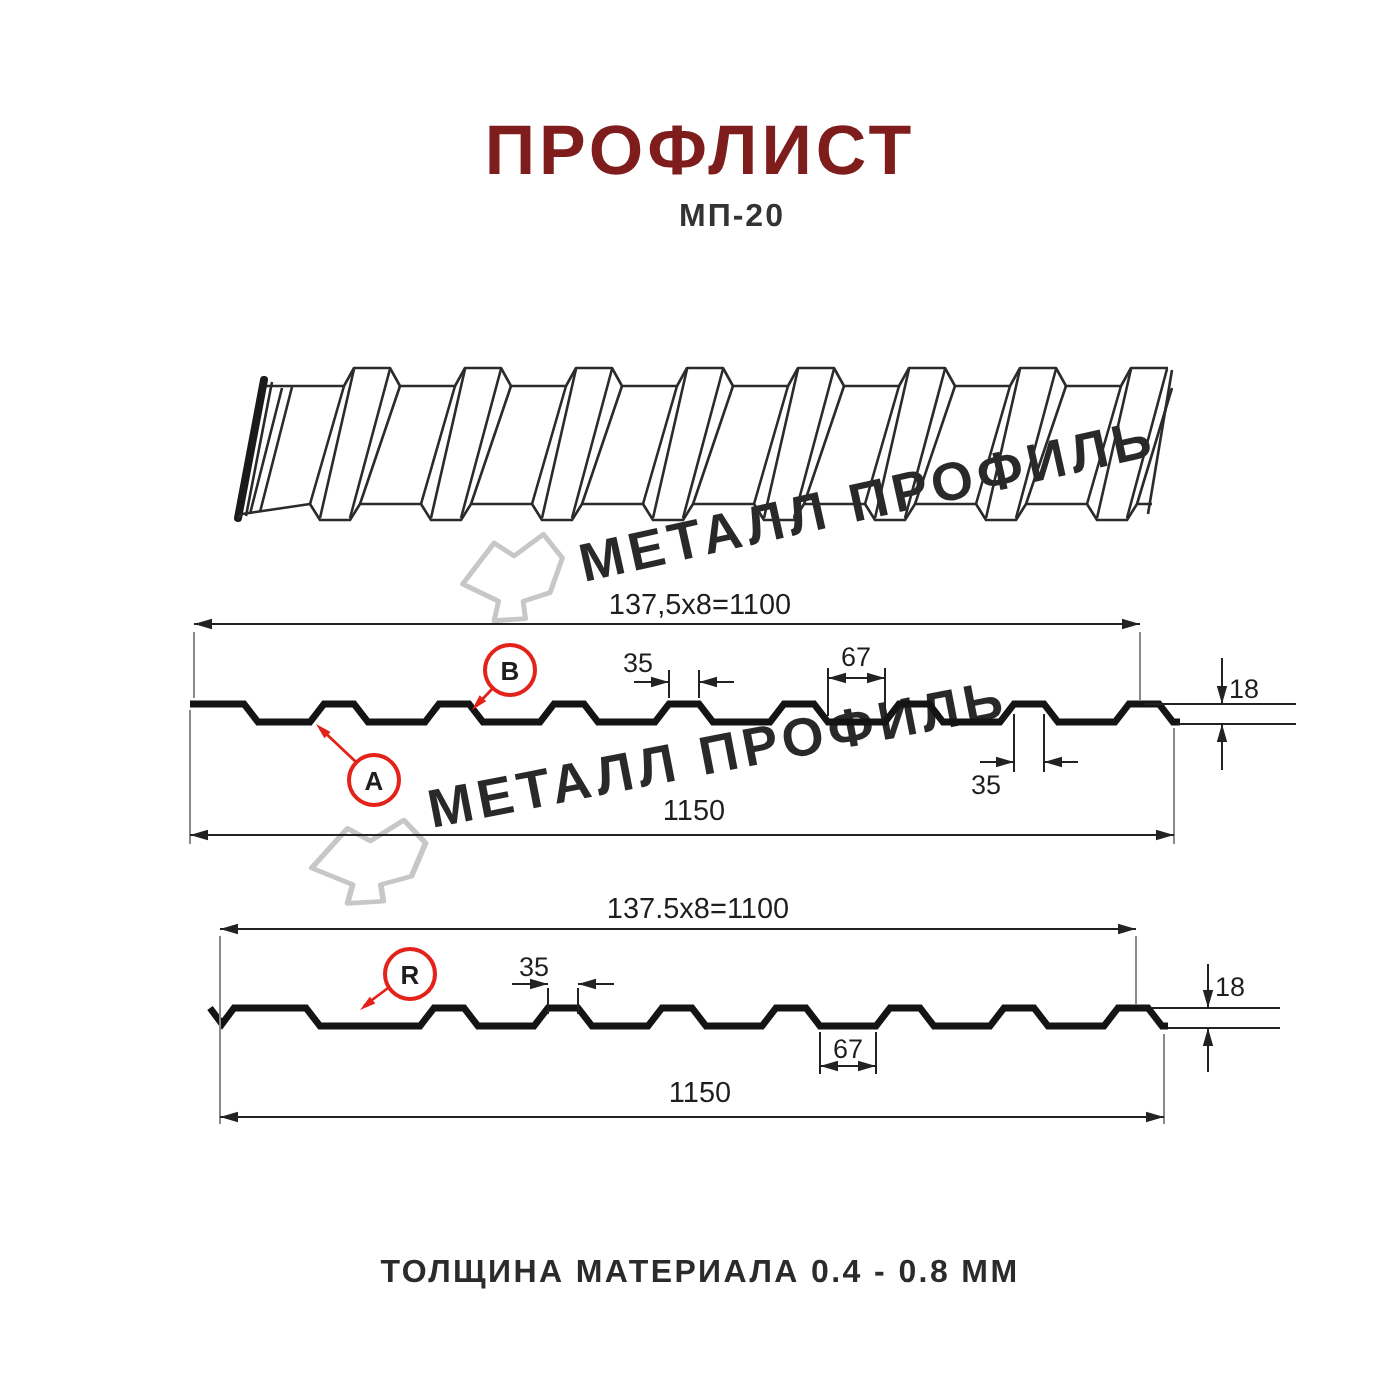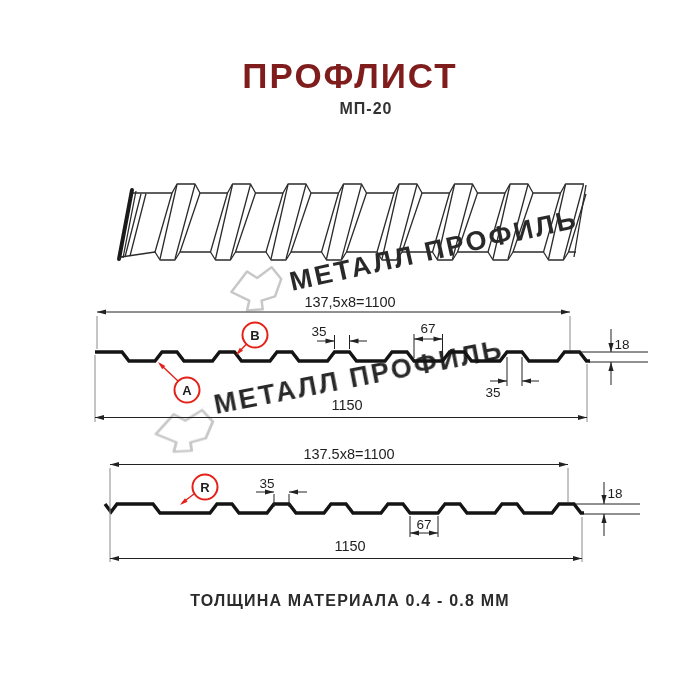--- a/index.html
+++ b/index.html
@@ -2,21 +2,21 @@
 <html><head>
 <meta charset="utf-8">
 <style>
   html,body{margin:0;padding:0;background:#ffffff;}
   #stage{position:relative;width:700px;height:700px;background:#fff;overflow:hidden;
          font-family:"Liberation Sans",sans-serif;}
   .title{position:absolute;left:0;top:56px;width:700px;text-align:center;
          font-size:35px;font-weight:bold;letter-spacing:2px;color:#7f1d1d;}
   .subtitle{position:absolute;left:0;top:100px;width:700px;text-align:center;
          font-size:16px;font-weight:600;letter-spacing:1px;color:#333;padding-left:16px;}
-  .footer{position:absolute;left:0;top:592px;width:700px;text-align:center;
+  .footer{position:absolute;left:0;top:628px;width:700px;text-align:center;
          font-size:16px;font-weight:600;letter-spacing:1.2px;color:#2b2b2b;}
   svg{position:absolute;left:0;top:0;}
   svg text{font-family:"Liberation Sans",sans-serif;fill:#1e1e1e;}
   .dimtxt{font-size:13.5px;}
   .dimtxt-lg{font-size:14.5px;}
   .wmtxt{font-size:27px;font-weight:bold;letter-spacing:2.5px;}
   .redlbl{font-size:13px;font-weight:bold;}
   .profile{fill:none;stroke:#141414;stroke-width:3.4;stroke-linejoin:miter;}
   .sheet{fill:none;stroke:#2b2b2b;stroke-width:1.3;stroke-linejoin:round;}
   .dimline{stroke:#222;stroke-width:1;fill:none;}

